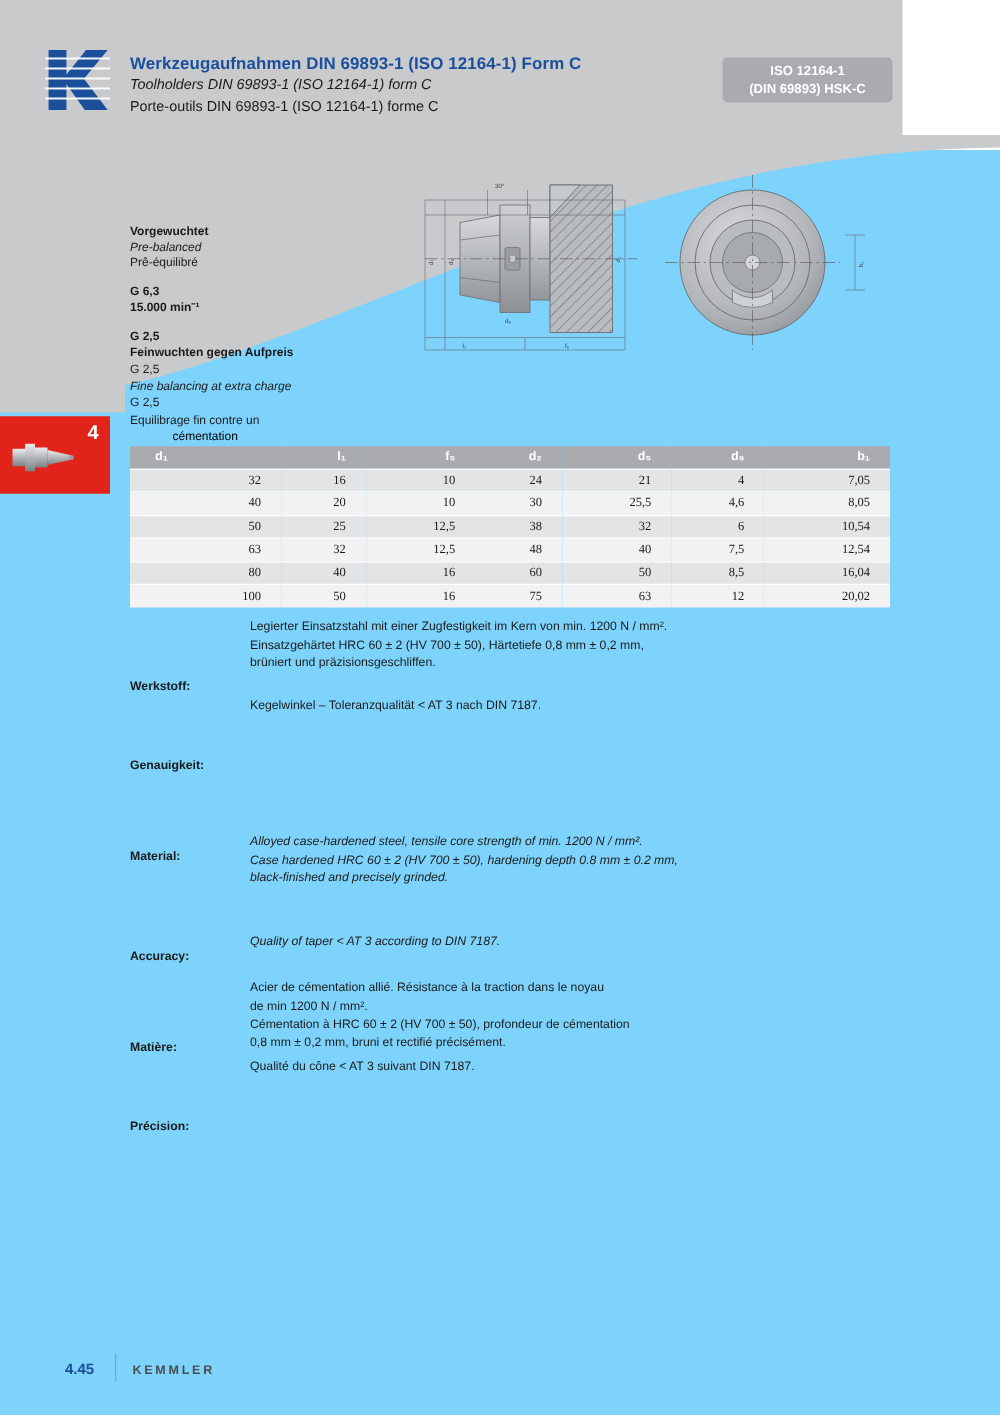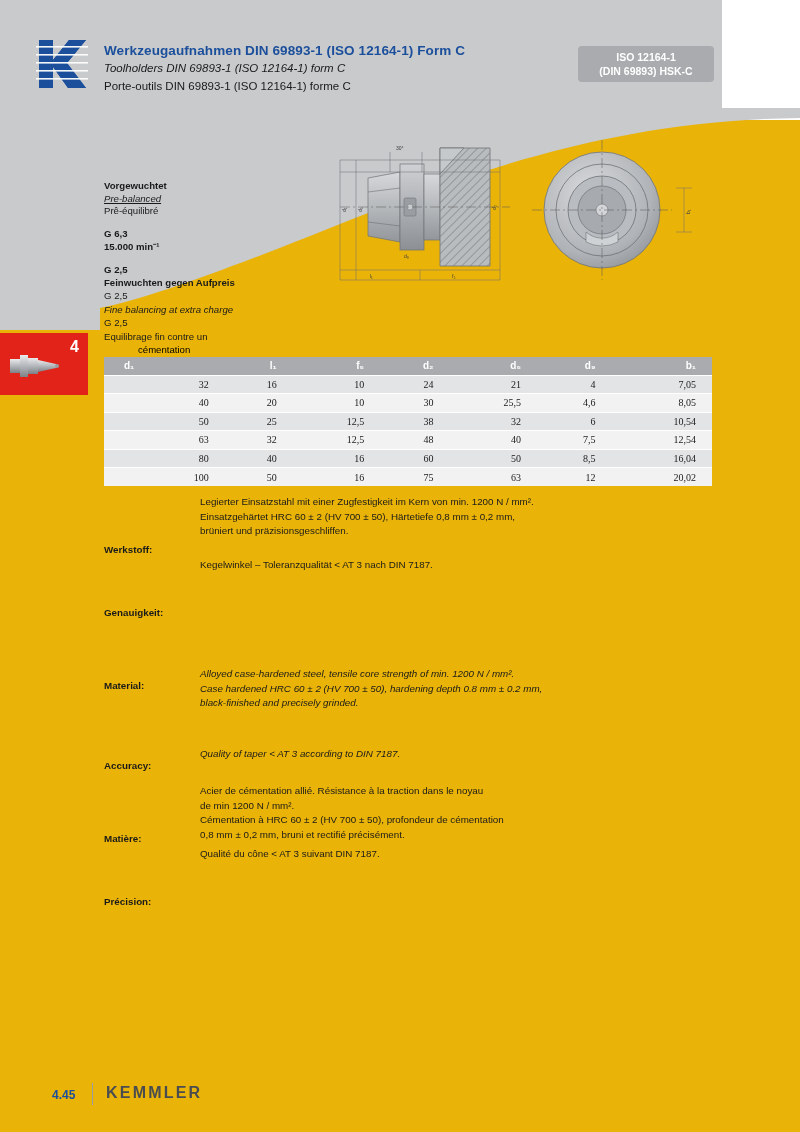--- a/index.html
+++ b/index.html
@@ -5,21 +5,21 @@
   * { box-sizing: border-box; }
   html, body {
     margin: 0; padding: 0;
     width: 800px; height: 1132px;
     background: #ffffff;
     font-family: "Liberation Sans", sans-serif;
   }
   #page {
     position: relative;
     width: 800px; height: 1132px;
-    background: #eab308;
+    background: #7dd3fc;
     overflow: hidden;
   }
 
   
   .top-band {
     position: absolute;
     left: 0; top: 0;
     width: 800px; height: 120px;
     background: #c8cacc;
   }
@@ -84,21 +84,21 @@
     font-size: 10.5px;
     font-weight: bold;
     line-height: 14px;
     padding-top: 4px;
   }
 
   
   .info-block { position: absolute; left: 104px; top: 180px; width: 200px; }
   .info-line { font-size: 9.6px; color: #1a1a1a; line-height: 12.6px; }
   .info-line.b { font-weight: bold; }
-  .info-line.i { font-style: italic; text-decoration: underline; }
+  .info-line.i { font-style: italic; }
   .info-gap { height: 9px; }
   .info-row { display: flex; font-size: 9.6px; line-height: 13.4px; color: #1a1a1a; flex-direction: column; }
   .info-row .g { width: 34px; flex: none; }
   .info-row.i .t { font-style: italic; }
   .info-row.b .g, .info-row.b .t { font-weight: bold; }
   .info-indent { padding-left: 34px; font-size: 9.6px; line-height: 13.4px; }
 
   
   .red-tab {
     position: absolute;
@@ -172,21 +172,21 @@
   }
   .footer-rule {
     position: absolute;
     left: 92px; bottom: 27px;
     width: 1px; height: 22px;
     background: #9a9da0;
   }
   .footer-brand {
     position: absolute;
     left: 106px; bottom: 30px;
-    font-size: 16px;
+    font-size: 10px;
     font-weight: bold;
     letter-spacing: 2.2px;
     color: #4a4d50;
   }
 </style>
 </head>
 <body>
 
 <div id="page">
 

